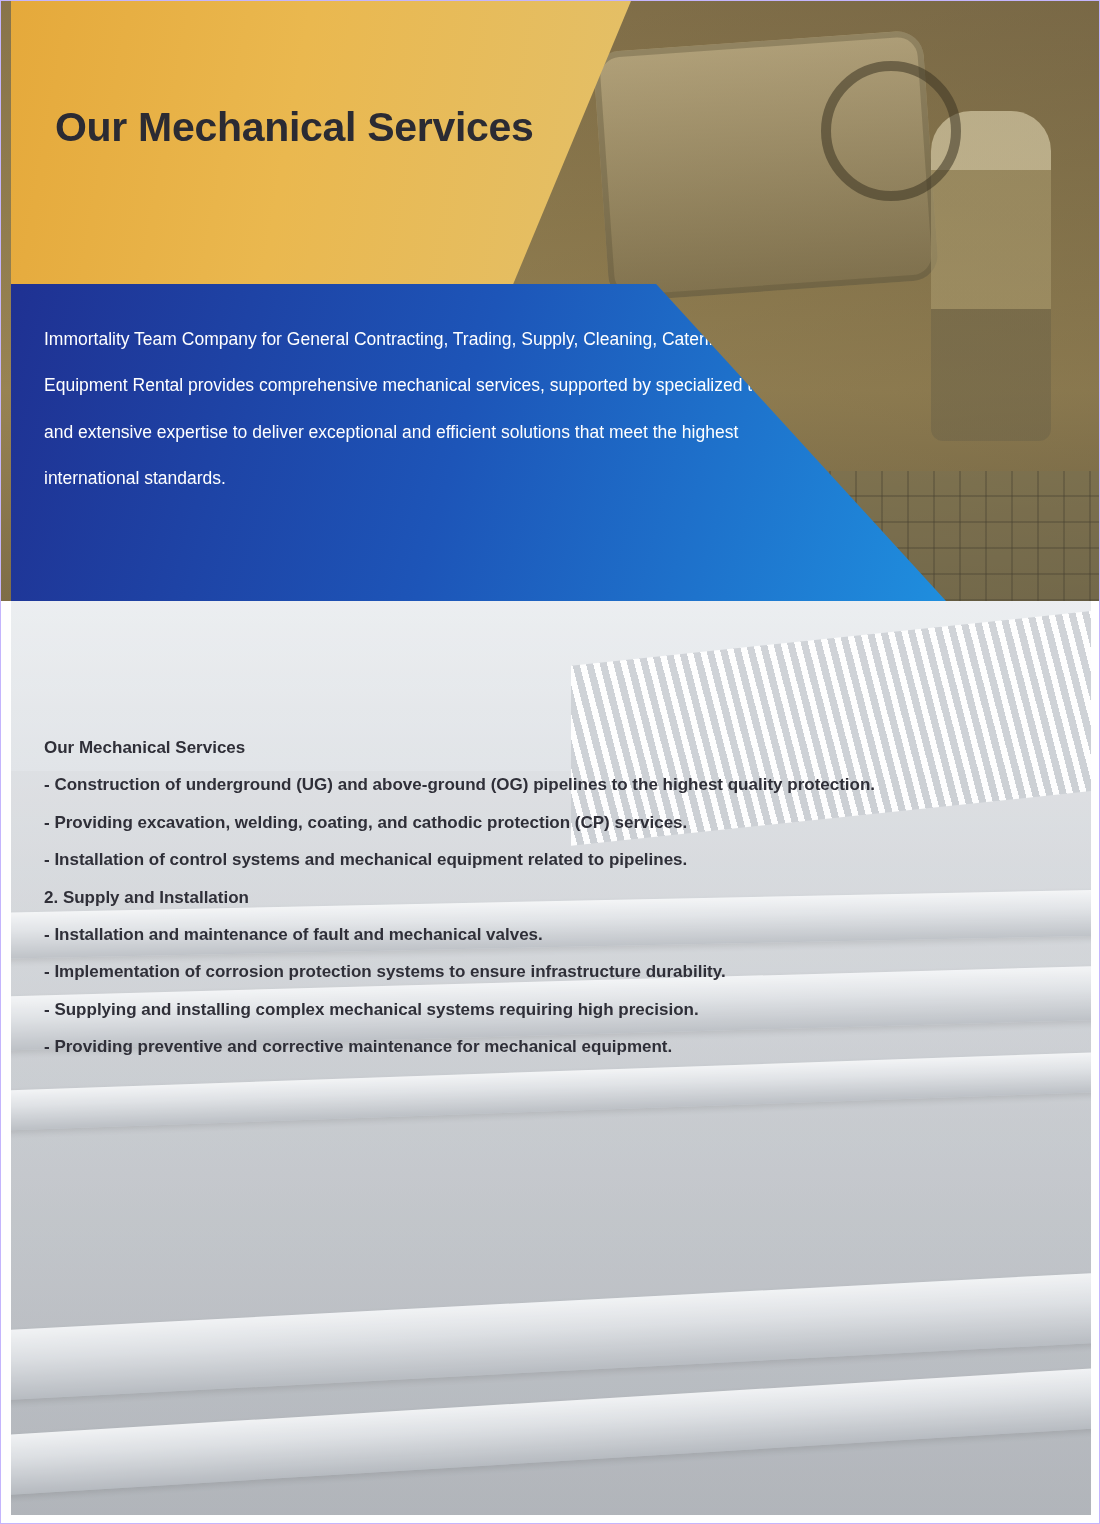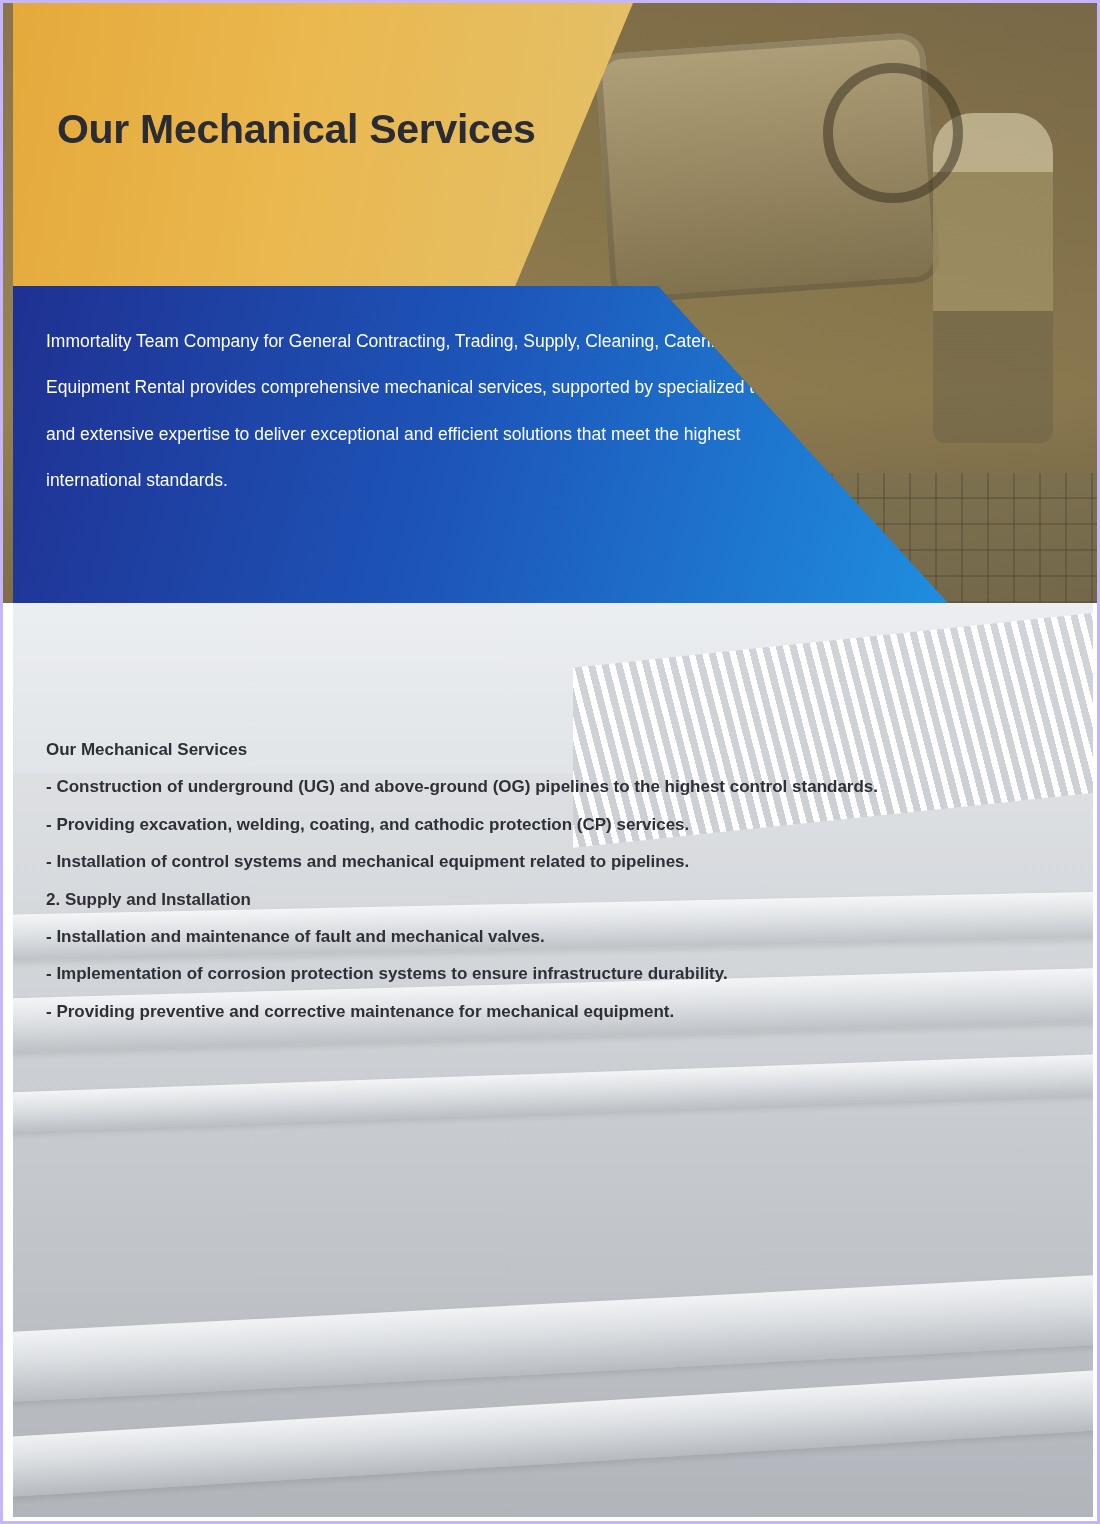--- a/index.html
+++ b/index.html
@@ -10,21 +10,21 @@
   body {
     font-family: "Liberation Sans", sans-serif;
   }
   .page {
     position: relative;
     width: 1100px;
     height: 1524px;
     overflow: hidden;
     background: #ffffff;
     box-sizing: border-box;
-    border: 3px solid #c4b5fd;
+    border: 1px solid #c4b5fd;
   }
 
   
   .hero {
     position: absolute;
     left: 0; top: 0;
     width: 1100px;
     height: 600px;
     overflow: hidden;
   }
@@ -206,23 +206,24 @@
       <div class="pipe p2"></div>
       <div class="pipe p3"></div>
       <div class="pipe p4"></div>
       <div class="pipe p5"></div>
 
     </div>
     <div class="body-veil"></div>
 
     <div class="services-text">
       <div class="line heading">Our Mechanical Services</div>
-      <div class="line">- Construction of underground (UG) and above-ground (OG) pipelines to the highest control standards.</div>
+      <div class="line">- Construction of underground (UG) and above-ground (OG) pipelines to the highest quality protection.</div>
       <div class="line">- Providing excavation, welding, coating, and cathodic protection (CP) services.</div>
       <div class="line">- Installation of control systems and mechanical equipment related to pipelines.</div>
       <div class="line">2. Supply and Installation</div>
       <div class="line">- Installation and maintenance of fault and mechanical valves.</div>
       <div class="line">- Implementation of corrosion protection systems to ensure infrastructure durability.</div>
+      <div class="line">- Supplying and installing complex mechanical systems requiring high precision.</div>
       <div class="line">- Providing preventive and corrective maintenance for mechanical equipment.</div>
     </div>
   </div>
 
 </div>
 
 </body></html>

